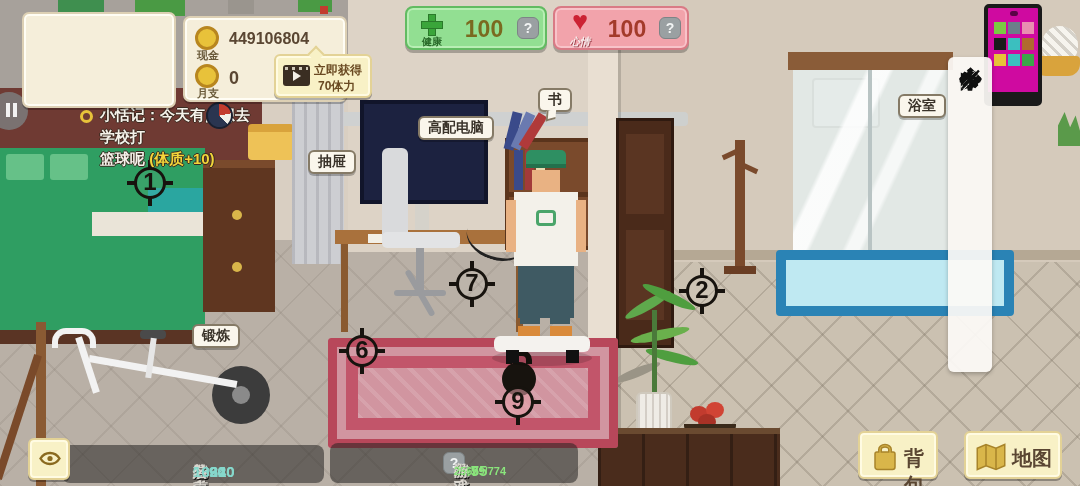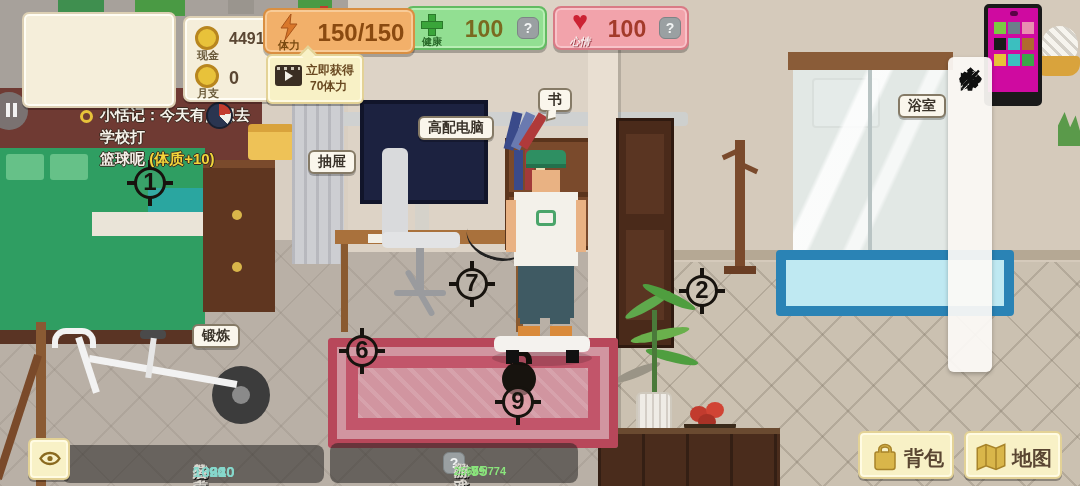--- a/index.html
+++ b/index.html
@@ -248,29 +248,22 @@
   <div class="cream" style="left:183px;top:16px;width:164px;height:86px;z-index:10;">
     <div style="left:10px;top:8px;width:24px;height:24px;background:#e8c23a;border:3px solid #b8861f;border-radius:50%;"></div>
     <div style="left:6px;top:30px;width:34px;text-align:center;font-size:11px;font-weight:bold;color:#6a5a3a;">现金</div>
     <div style="left:44px;top:12px;width:112px;font-size:16px;font-weight:bold;color:#5a4632;">449106804</div>
     <div style="left:10px;top:46px;width:24px;height:24px;background:#e8c23a;border:3px solid #b8861f;border-radius:50%;"></div>
     <div style="left:6px;top:68px;width:34px;text-align:center;font-size:11px;font-weight:bold;color:#6a5a3a;">月支</div>
     <div style="left:44px;top:50px;width:60px;font-size:18px;font-weight:bold;color:#5a4632;">0</div>
     <div class="helpbtn" style="left:130px;top:52px;">?</div>
   </div>
 
-  <div style="left:263px;top:8px;width:152px;height:46px;background:#f2b06a;border:2px solid #d98f42;border-radius:8px;box-shadow:0 3px 0 rgba(0,0,0,.25), inset 0 0 0 2px #f8cb97;z-index:11;">
-    <svg style="left:12px;top:4px;" width="24" height="26" viewBox="0 0 24 26">
-        <polygon points="14,0 4,14 11,14 8,26 20,10 13,10" fill="#d9772a" stroke="#a8541a" stroke-width="1"></polygon>
-      </svg>
-    <div style="left:4px;top:28px;width:40px;text-align:center;font-size:11px;font-weight:bold;color:#7a4a10;">体力</div>
-    <div style="left:44px;top:9px;width:104px;text-align:center;font-size:24px;font-weight:bold;color:#8a4a10;">150/150</div>
-  </div>
-
-  <div class="pxbtn" style="left:266px;top:54px;width:98px;height:50px;z-index:11;">
+
+  <div class="pxbtn" style="left:274px;top:54px;width:98px;height:44px;z-index:11;">
     <div style="left:34px;top:-8px;width:12px;height:12px;background:#f8f1c6;border-left:2px solid #e3d296;border-top:2px solid #e3d296;transform:rotate(45deg);"></div>
     <div style="left:7px;top:9px;width:27px;height:21px;background:#3a2e22;border-radius:3px;">
       <div style="left:2px;top:2px;width:23px;height:3px;background-image:repeating-linear-gradient(90deg,#cfc8b8 0 3px,transparent 3px 7px);"></div>
       <div style="left:10px;top:6px;width:0;height:0;border-left:8px solid #f2efe6;border-top:5px solid transparent;border-bottom:5px solid transparent;"></div>
     </div>
     <div style="left:38px;top:6px;width:58px;font-size:12px;font-weight:bold;color:#6a4a22;">立即获得</div>
     <div style="left:42px;top:22px;width:58px;font-size:12px;font-weight:bold;color:#6a4a22;">70体力</div>
   </div>
 
   <div style="left:405px;top:6px;width:142px;height:44px;background:#92df92;border:2px solid #62bb62;border-radius:8px;box-shadow:0 3px 0 rgba(0,0,0,.25), inset 0 0 0 2px #b8eeb4;z-index:10;">
@@ -377,21 +370,21 @@
         <span class="lb">农才</span>
         <span class="vl">365</span>
       </div>
     <div class="statcol green">
         <span class="lb">游戏</span>
         <span class="vl" style="font-size:11px;">25609/774</span>
       </div>
     <div class="helpbtn" style="position:static;">?</div>
   </div>
 
-  <div class="pxbtn" style="left:858px;top:431px;width:96px;height:48px;z-index:10;">
+  <div class="pxbtn" style="left:858px;top:431px;width:80px;height:48px;z-index:10;">
     <svg style="left:10px;top:9px;" width="30" height="30" viewBox="0 0 24 24">
         <path d="M7 6c0-2 2-4 5-4s5 2 5 4v2h1.5c.8 0 1.5.7 1.5 1.5V20a2 2 0 0 1-2 2H6a2 2 0 0 1-2-2V9.5C4 8.7 4.7 8 5.5 8H7V6zm2 2h6V6c0-1-1.2-2-3-2S9 5 9 6v2z" fill="#d9b64a" stroke="#a8842a" stroke-width="1.2"></path>
       </svg>
     <span style="left:44px;top:12px;font-size:20px;font-weight:bold;color:#5a4632;">背包</span>
   </div>
   <div class="pxbtn" style="left:964px;top:431px;width:98px;height:48px;z-index:10;">
     <svg style="left:10px;top:10px;" width="30" height="28" viewBox="0 0 24 22">
         <path d="M1 4l7-3 8 3 7-3v17l-7 3-8-3-7 3V4z" fill="#d9b64a" stroke="#a8842a" stroke-width="1.2"></path>
         <path d="M8 1v17M16 4v17" stroke="#a8842a" stroke-width="1.2" fill="none"></path>
       </svg>

